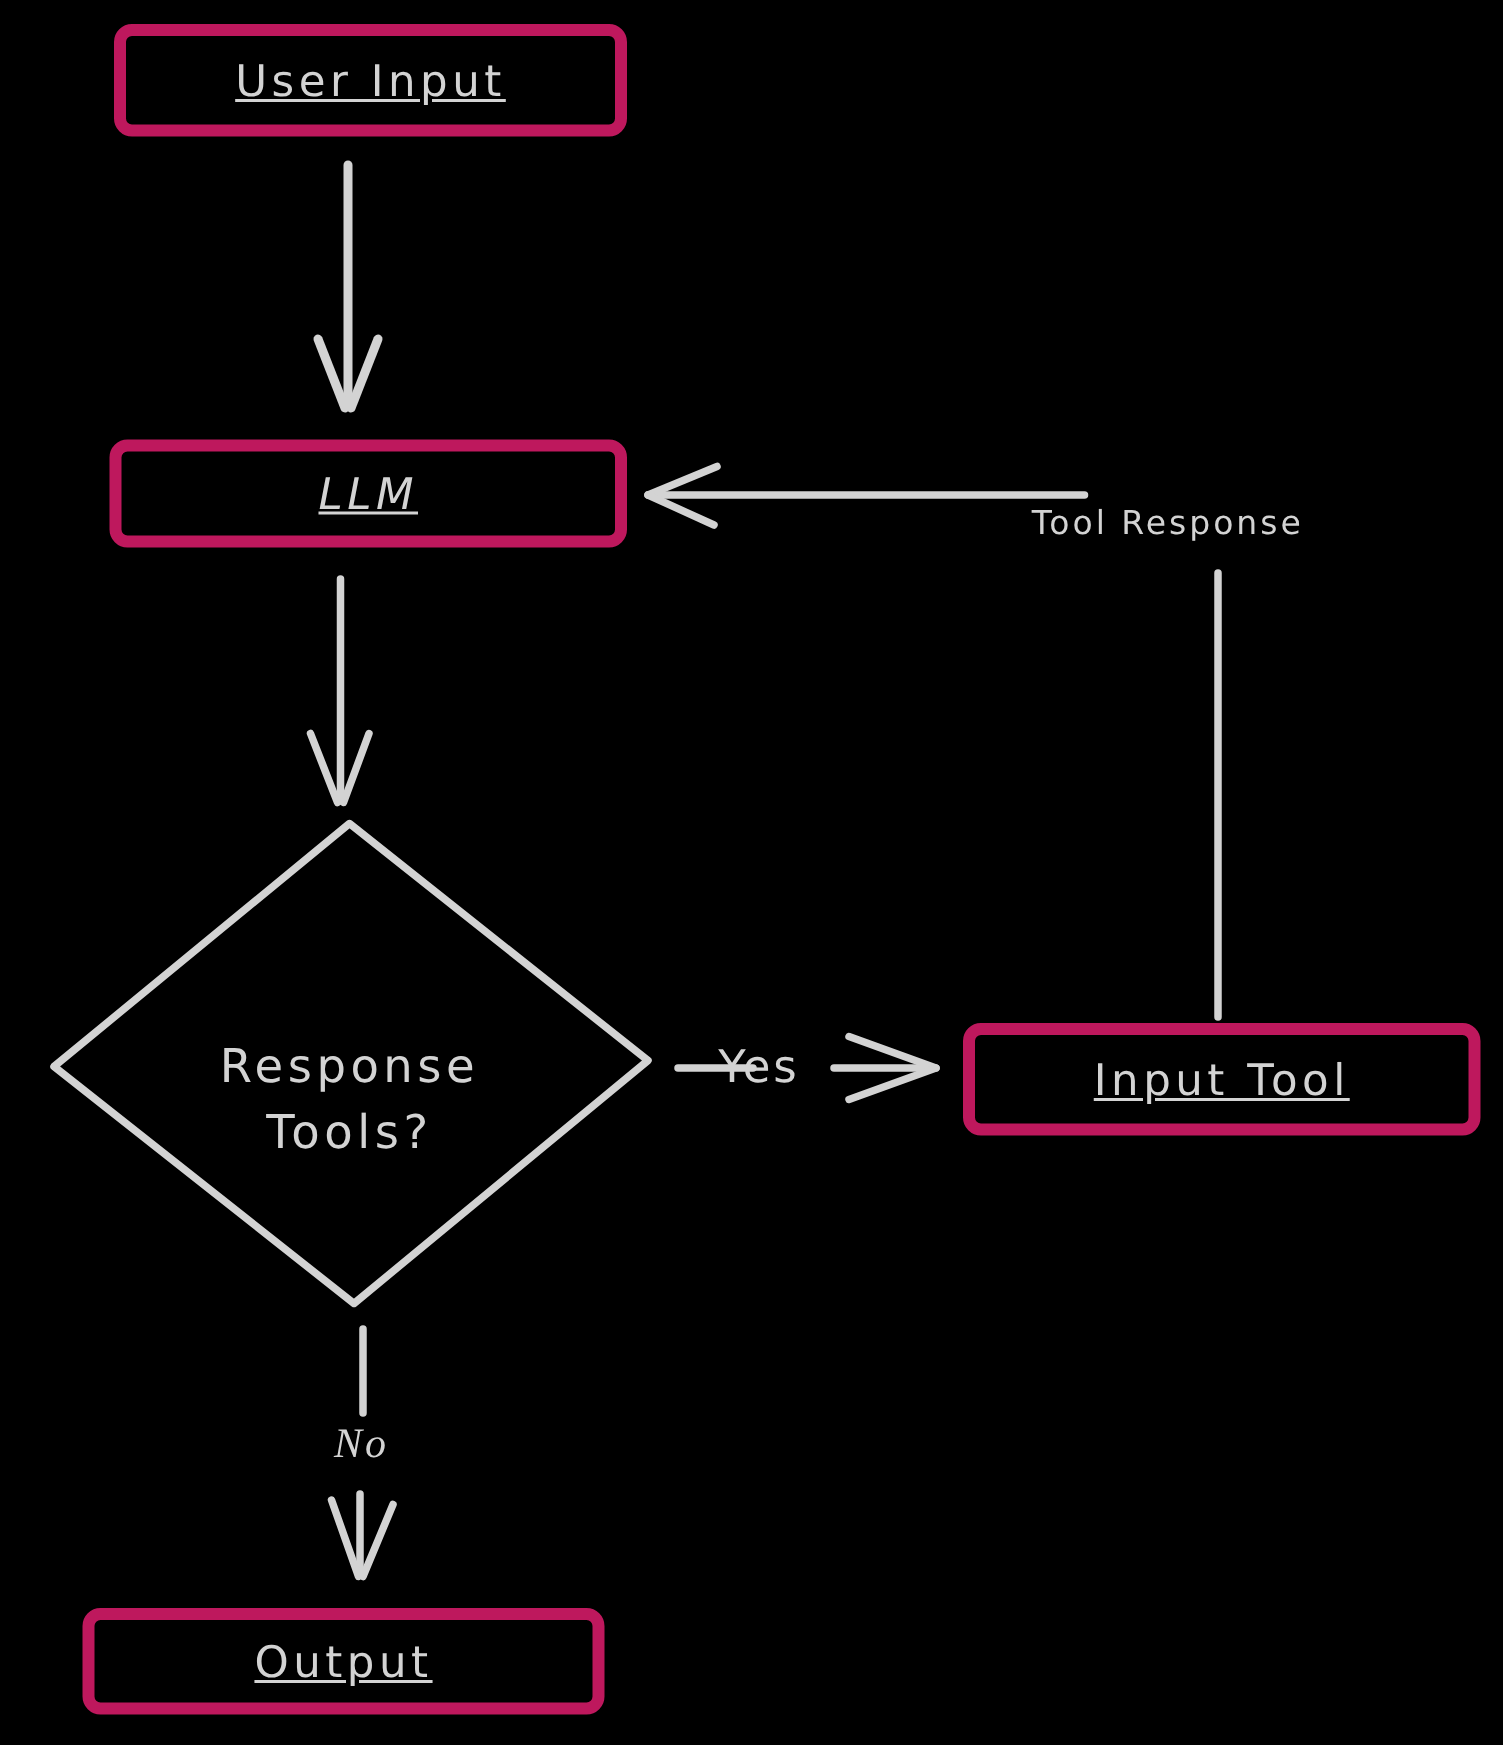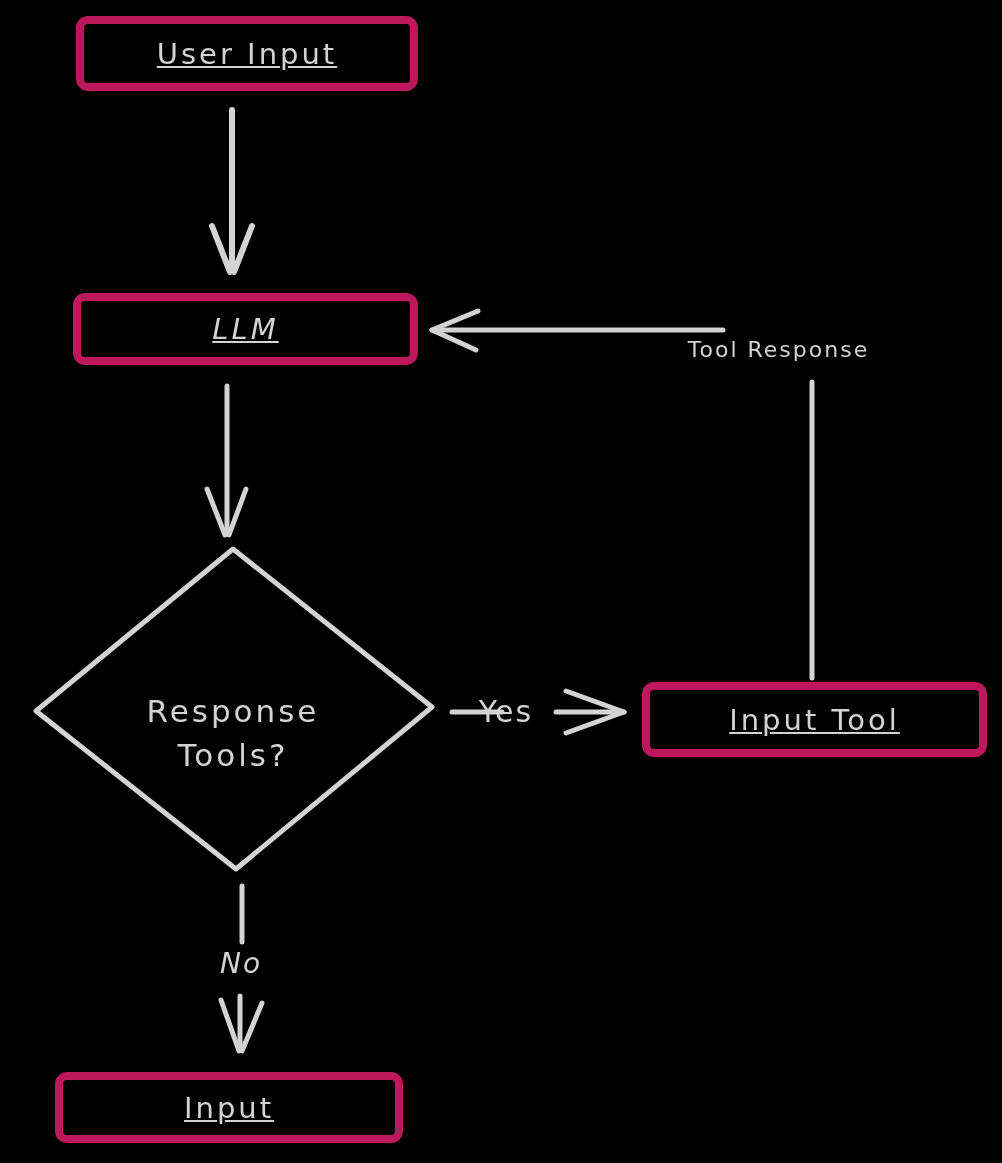--- a/index.html
+++ b/index.html
@@ -55,21 +55,21 @@
   #user-input-box { left: 76px; top: 16px;  width: 342px; height: 75px; }
   #llm-box        { left: 73px; top: 293px; width: 345px; height: 72px; }
   #call-tool-box  { left: 642px; top: 682px; width: 345px; height: 75px; }
   #output-box     { left: 55px; top: 1072px; width: 348px; height: 71px; }
 
   #decision-label {
     left: 123px; top: 664px; width: 220px;
     font-size: 31px; line-height: 44px; letter-spacing: 3px; margin-top: 25px;
   }
   #yes-label { left: 470px; top: 694px; width: 72px; font-size: 30px; }
-  #no-label  { left: 210px; top: 947px; width: 62px; font-size: 28px; font-style: italic; }
+  #no-label  { left: 210px; top: 947px; width: 62px; font-size: 28px; font-style: italic; font-family: Liberation Serif, serif; }
   #tool-response-label {
     left: 676px; top: 282px; width: 205px;
     font-size: 22px; line-height: 47px; margin-top: 44px;
   }
 </style>
 </head>
 <body>
 
 <div class="canvas">
 
@@ -121,20 +121,20 @@
     <span class="node-label italic">LLM</span>
   </div>
 
   <div class="edge-label" id="decision-label">Response Tools?</div>
 
   <div class="node-box" id="call-tool-box">
     <span class="node-label">Input Tool</span>
   </div>
 
   <div class="node-box" id="output-box">
-    <span class="node-label">Input</span>
+    <span class="node-label">Output</span>
   </div>
 
   <div class="edge-label" id="yes-label">Yes</div>
   <div class="edge-label" id="no-label">No</div>
   <div class="edge-label" id="tool-response-label">Tool Response</div>
 
 </div>
 
 </body></html>

